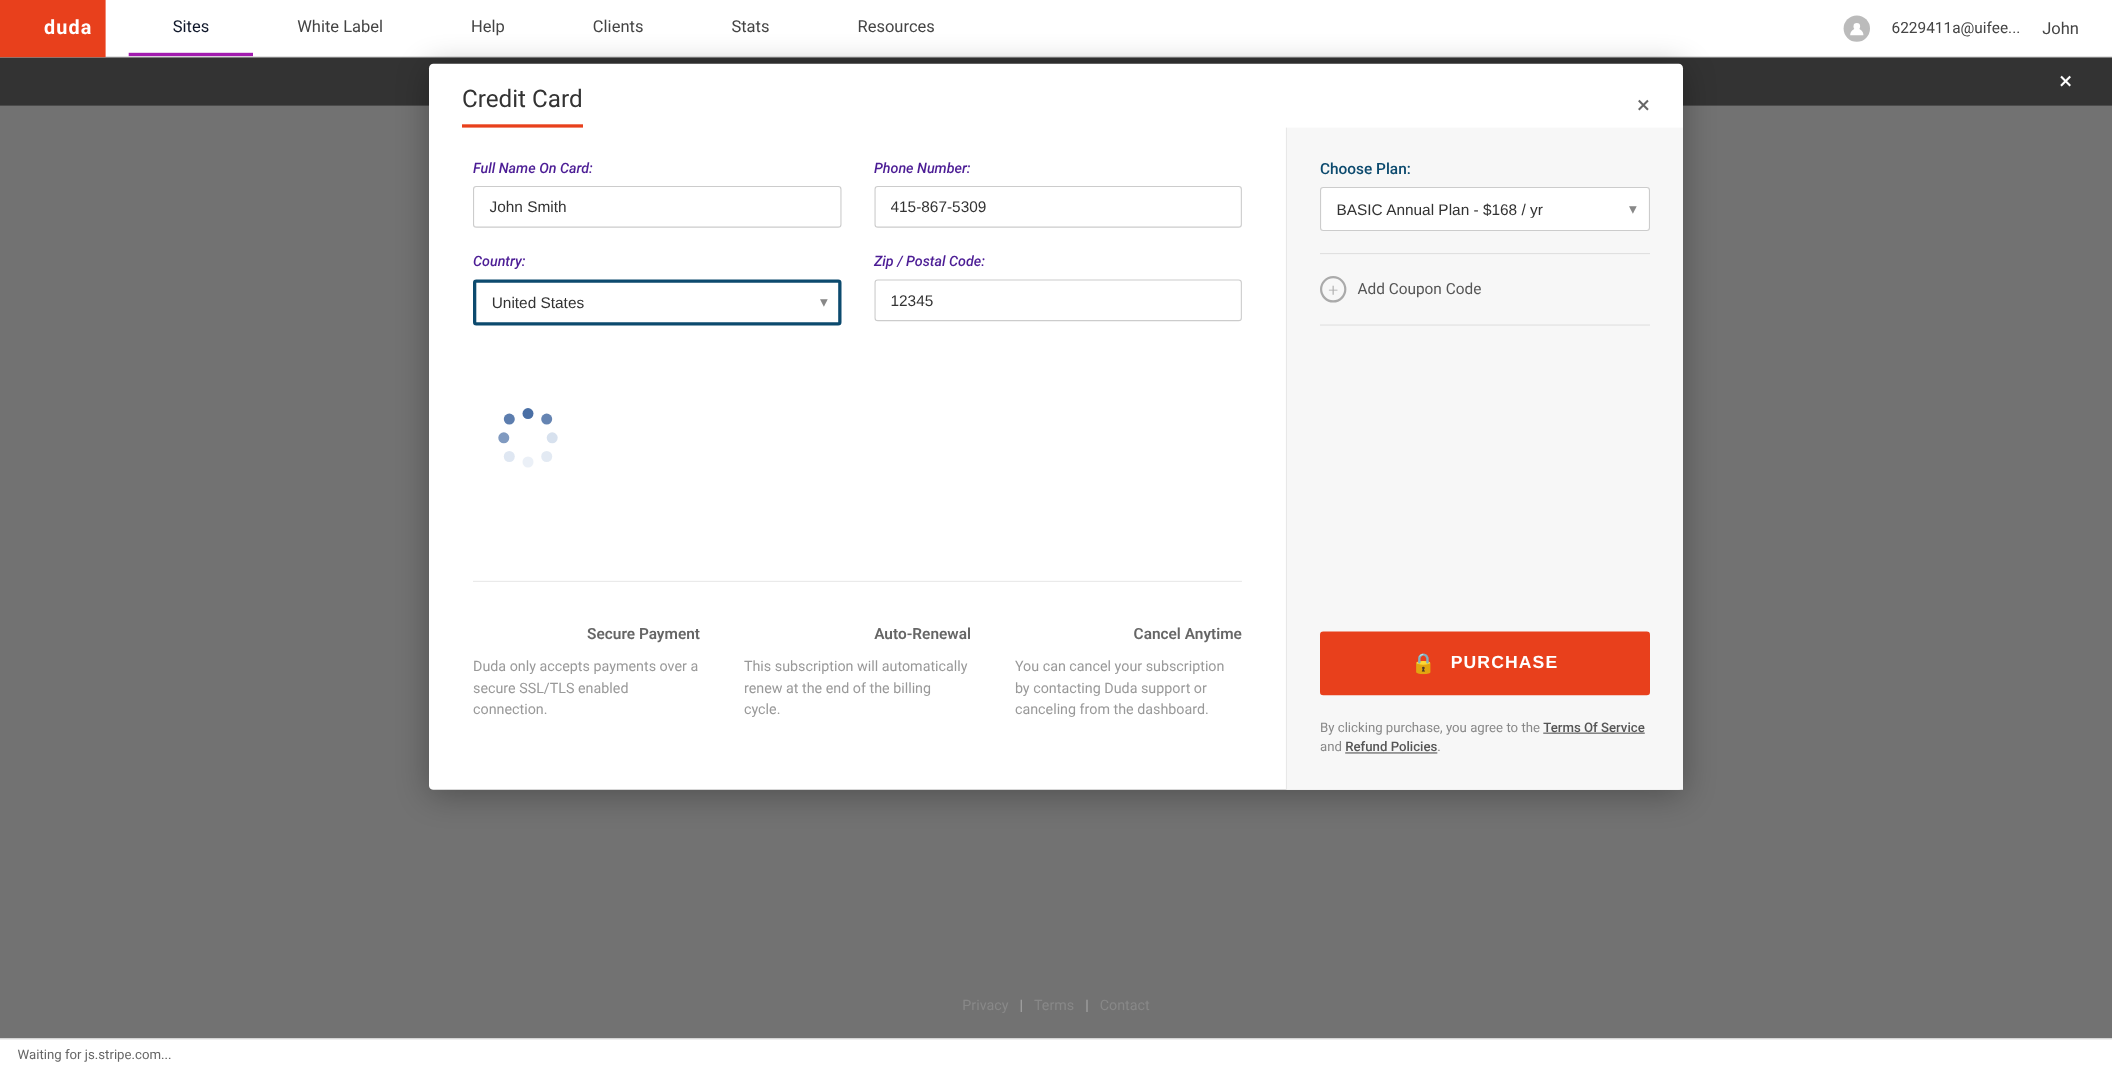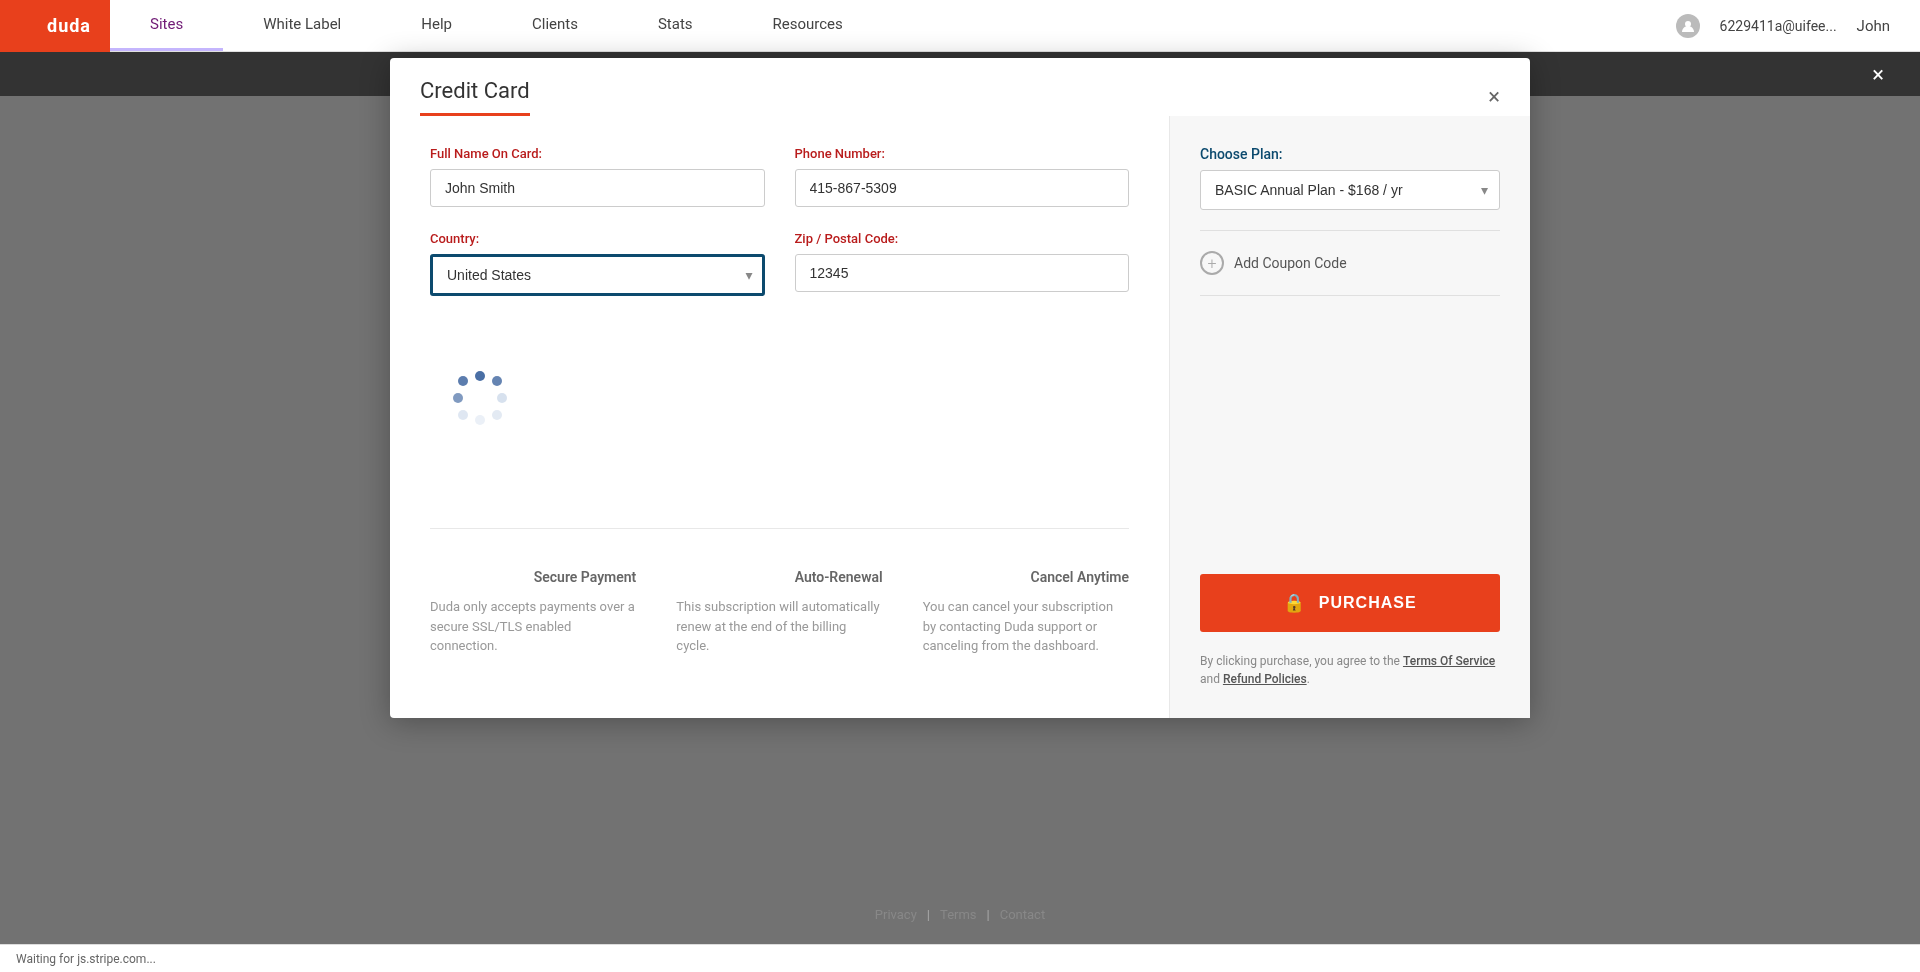--- a/index.html
+++ b/index.html
@@ -16,21 +16,21 @@
     .navbar {
       display: flex;
       align-items: center;
       background: #fff;
       height: 52px;
       border-bottom: 1px solid #e0e0e0;
       position: relative;
       z-index: 10;
     }
     .navbar-logo {
-      width: 110px;
+      width: 96px;
       display: flex;
       align-items: center;
       justify-content: center;
       background: #e8401c;
       height: 52px;
       flex-shrink: 0;
       padding-left: 28px;
     }
     .logo-text {
       color: #fff;
@@ -49,22 +49,23 @@
       padding: 0 40px;
       height: 100%;
       display: flex;
       align-items: center;
       cursor: pointer;
       font-size: 15px;
       color: #444;
       border-bottom: 3px solid transparent;
     }
     .nav-item.active {
-      color: #701a75;
-      border-bottom: 3px solid #c4b5fd;
+      color: #0f172a;
+      border-bottom: 3px solid #a21caf;
+      margin-left: 21px;
     }
     .navbar-right {
       display: flex;
       align-items: center;
       gap: 20px;
       padding-right: 30px;
     }
     .nav-user {
       display: flex;
       align-items: center;
@@ -187,22 +188,23 @@
       display: flex;
       flex-direction: column;
       gap: 8px;
     }
     .form-group.half {
       flex: 1;
     }
 
     .form-label {
       font-size: 13px;
-      color: #b91c1c;
+      color: #4c1d95;
       font-weight: 500;
+      font-style: italic;
     }
 
     .form-input {
       border: 1px solid #ccc;
       border-radius: 3px;
       padding: 10px 14px;
       font-size: 14px;
       color: #333;
       outline: none;
       background: #fff;

